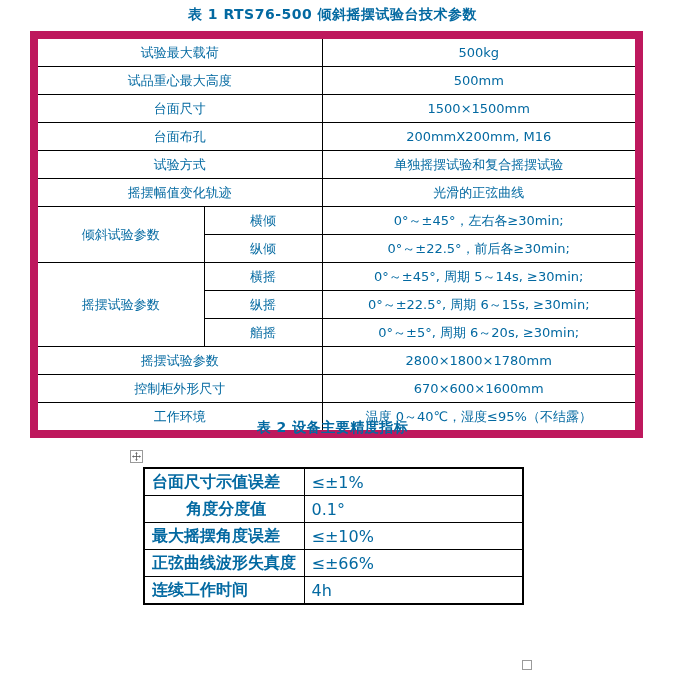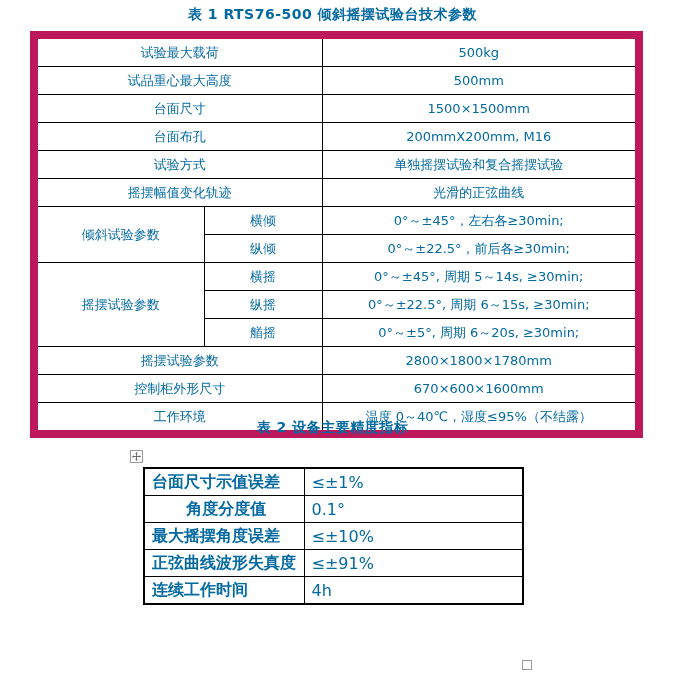--- a/index.html
+++ b/index.html
@@ -177,21 +177,21 @@
         <tr>
           <td class="t2-label center">角度分度值</td>
           <td class="t2-value">0.1°</td>
         </tr>
         <tr>
           <td class="t2-label">最大摇摆角度误差</td>
           <td class="t2-value">≤±10%</td>
         </tr>
         <tr>
           <td class="t2-label">正弦曲线波形失真度</td>
-          <td class="t2-value">≤±91%</td>
+          <td class="t2-value">≤±66%</td>
         </tr>
         <tr>
           <td class="t2-label">连续工作时间</td>
           <td class="t2-value">4h</td>
         </tr>
       </tbody>
   </table>
 
   <div class="resize-handle"></div>
 

